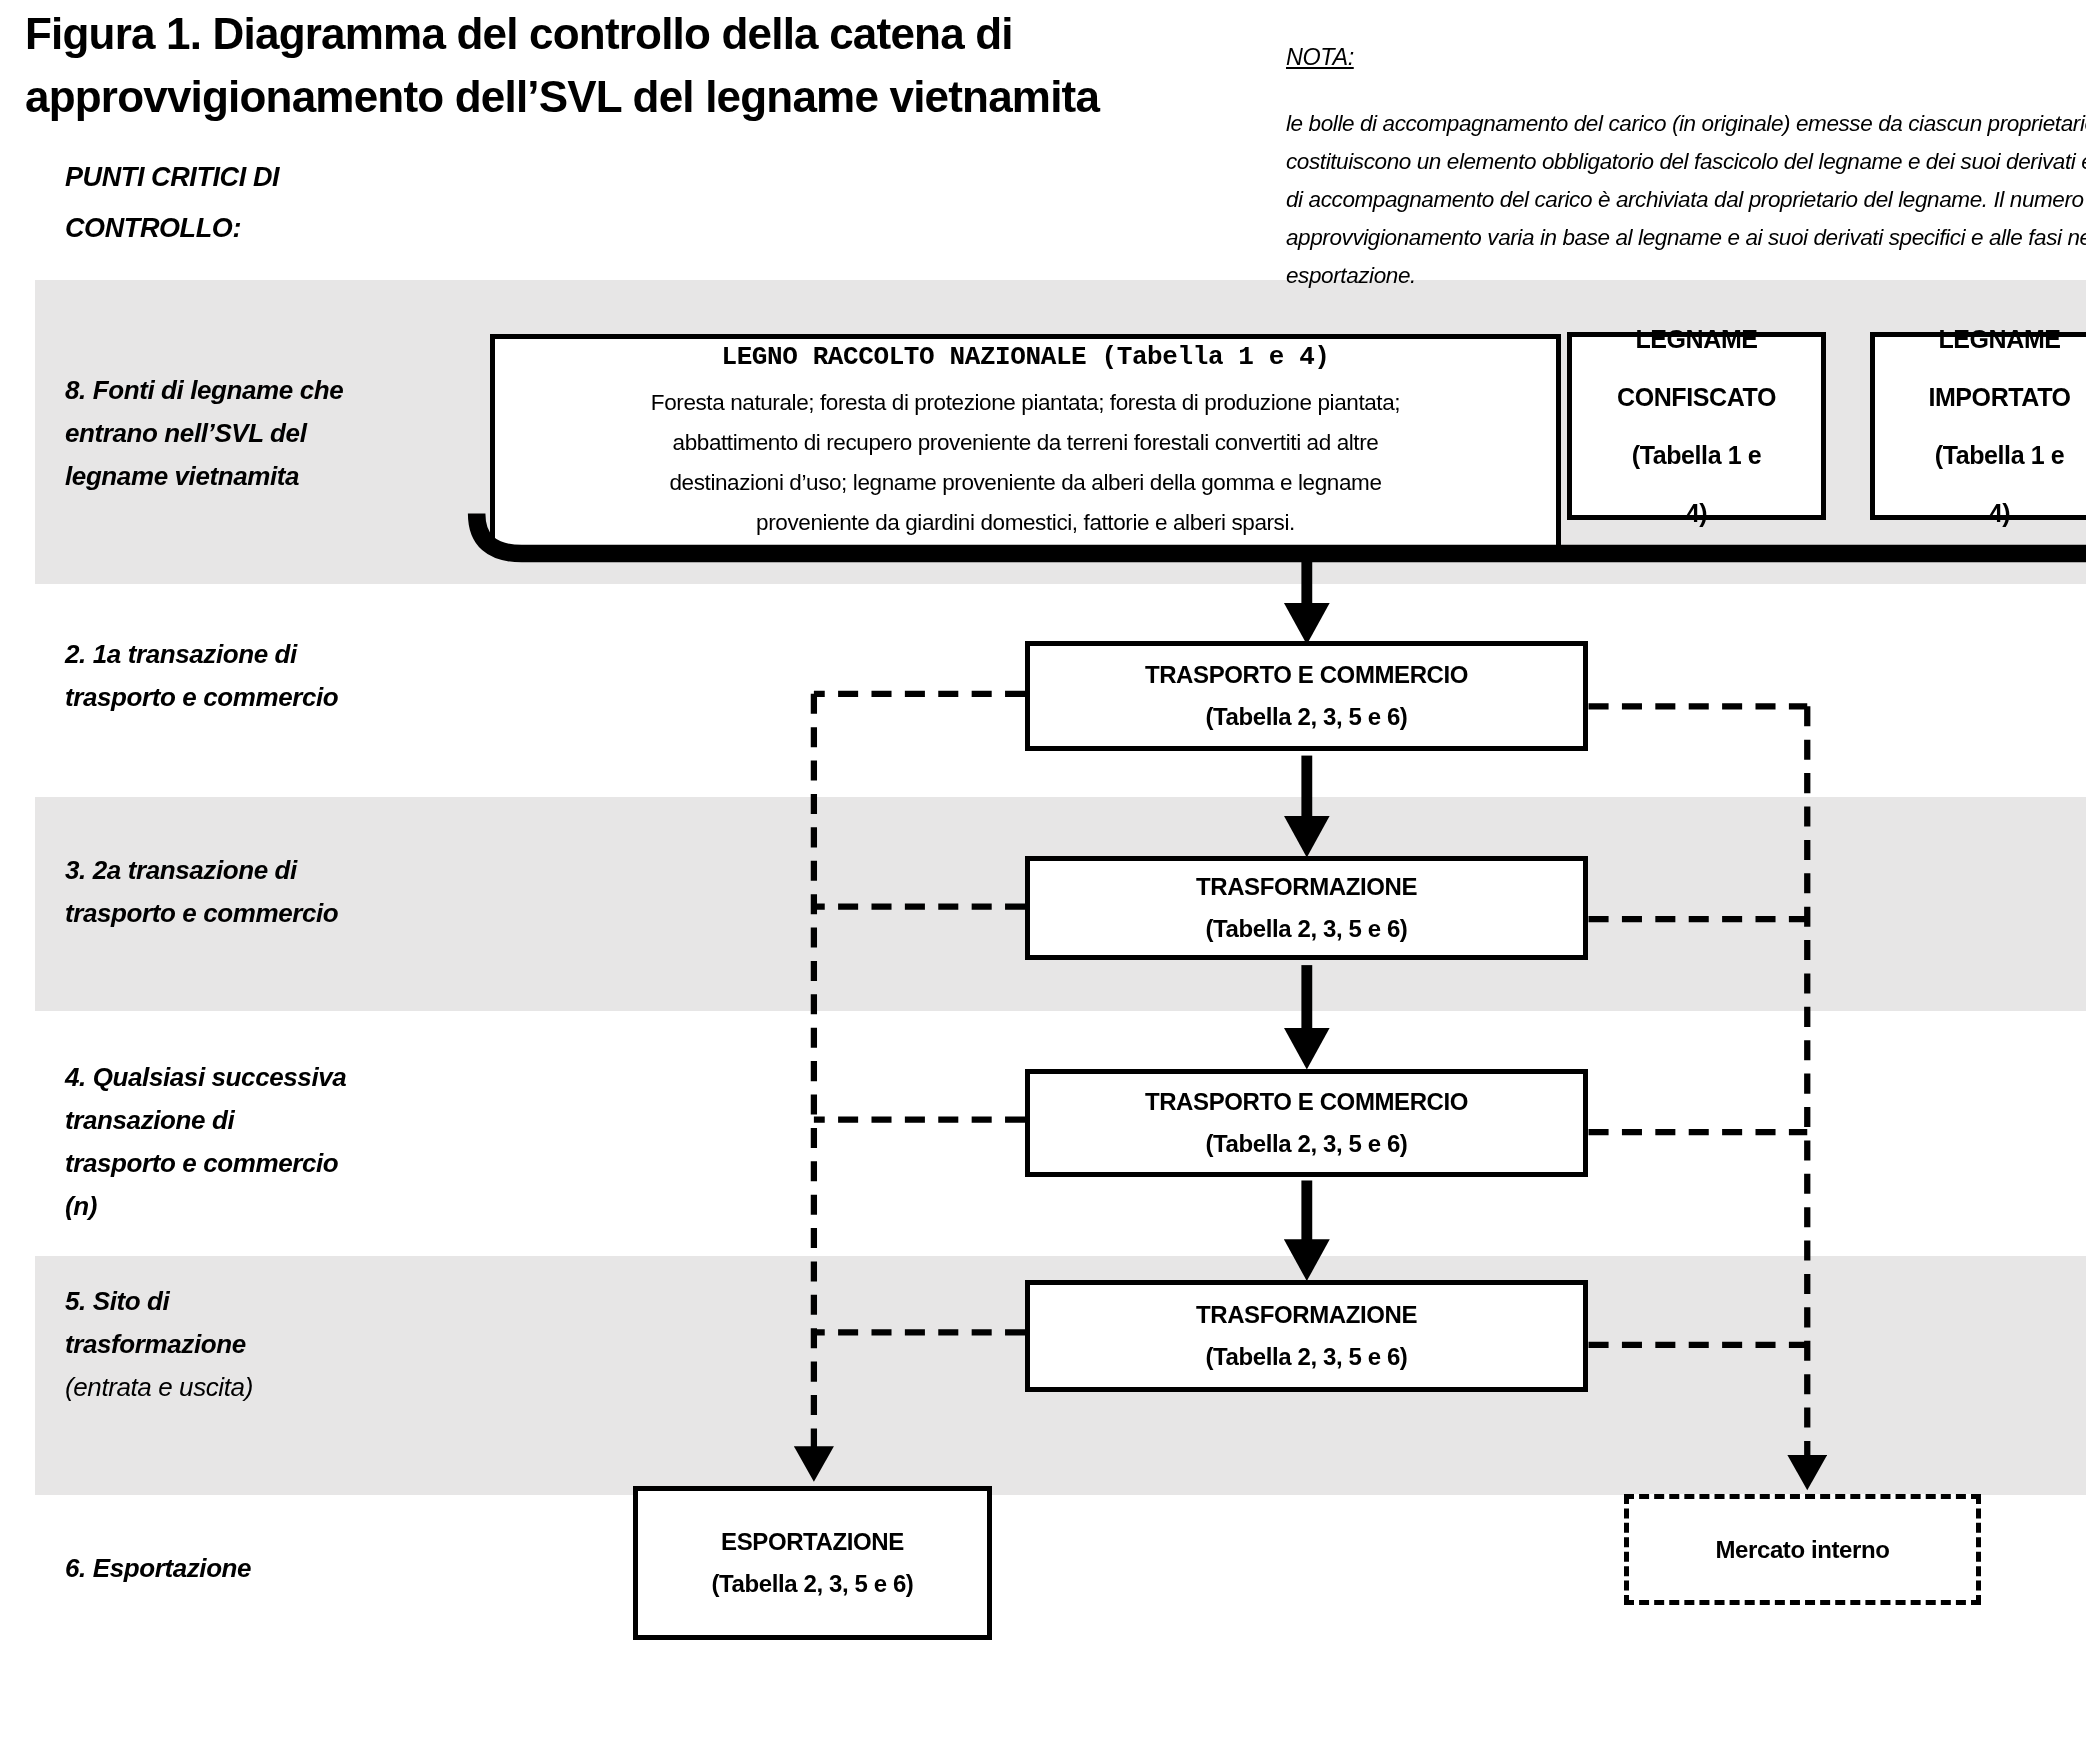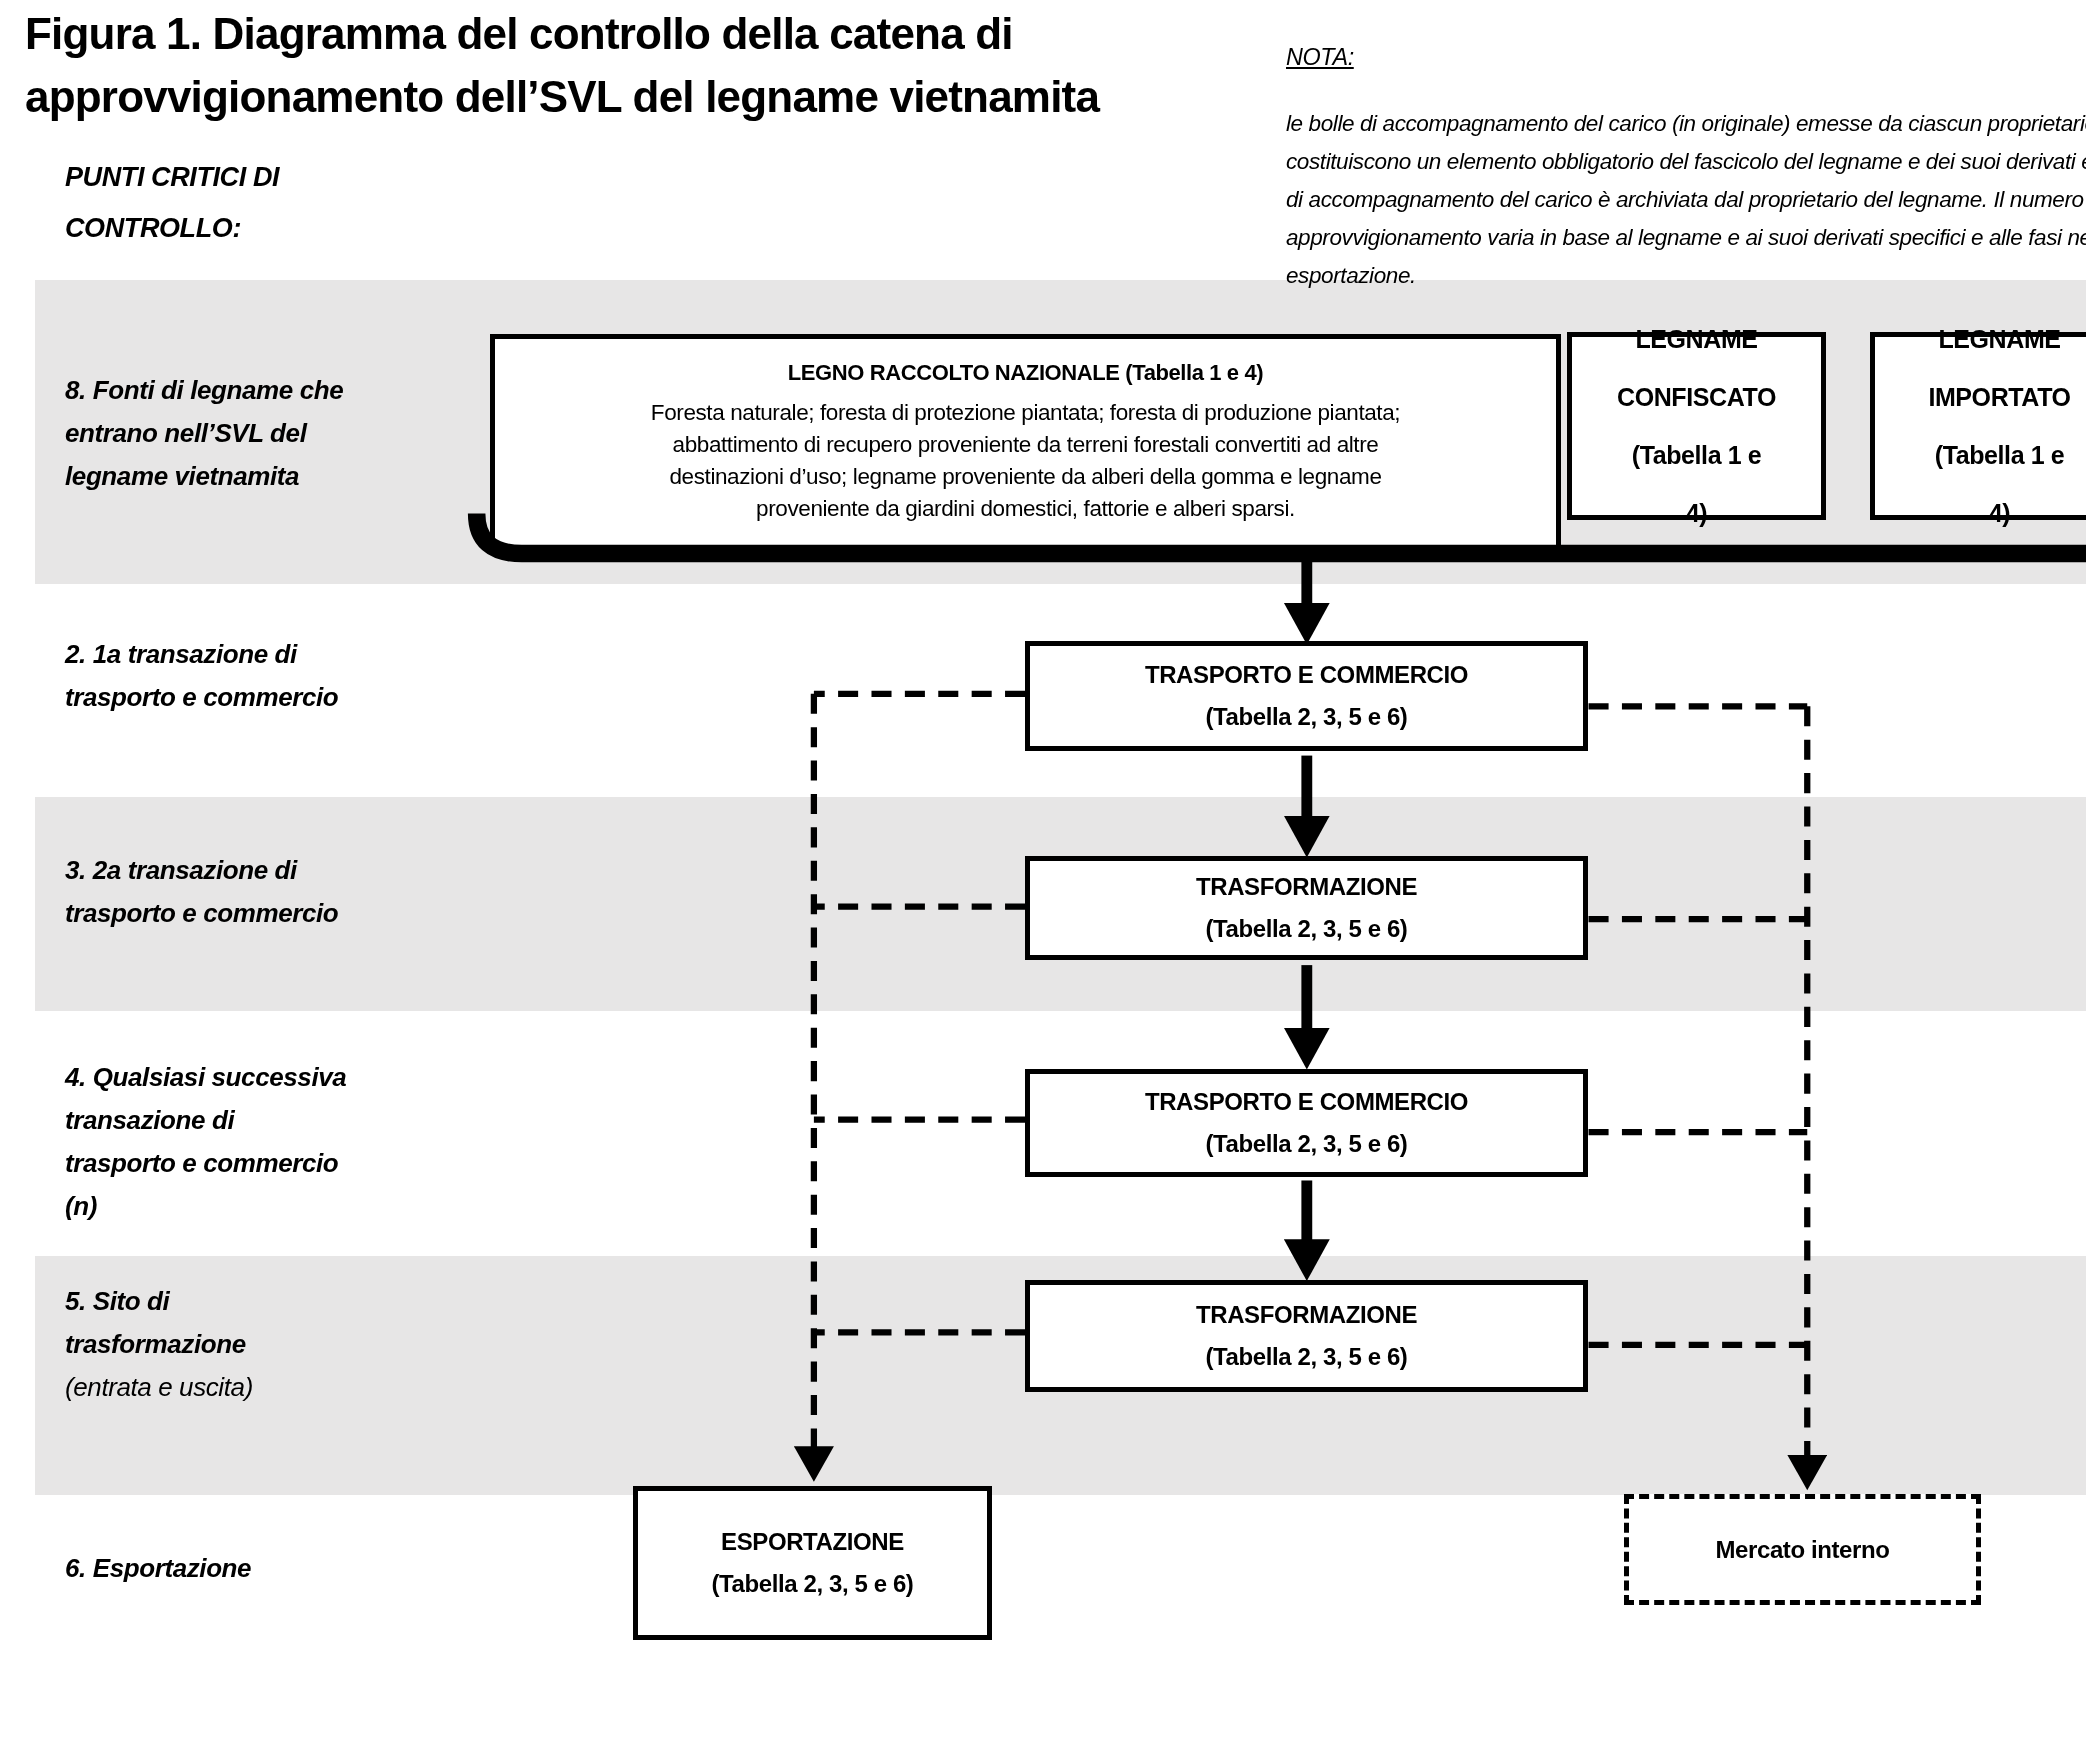--- a/index.html
+++ b/index.html
@@ -14,22 +14,22 @@
   .nota-label{left:1286px;top:44px;font-size:23.4px;font-style:italic;text-decoration:underline;letter-spacing:-0.4px;}
   .nota-body{left:1286px;top:105px;width:1736px;font-size:22.5px;font-style:italic;line-height:38px;letter-spacing:-0.4px;}
   .punti{left:65px;top:152px;font-size:27px;font-weight:bold;font-style:italic;line-height:51px;letter-spacing:-0.4px;}
   .steplabel{left:65px;width:442px;font-size:26px;font-weight:bold;font-style:italic;line-height:43px;letter-spacing:-0.4px;}
   .s1{top:369px;} .s2{top:633px;} .s3{top:849px;} .s4{top:1056px;} .s5{top:1280px;} .s6{top:1547px;}
   .sub-regular{font-weight:normal;}
   .box{position:absolute;box-sizing:border-box;border:5.8px solid #000;background:#fff;
        display:flex;flex-direction:column;align-items:center;justify-content:center;
        text-align:center;white-space:pre-line;}
   .harvest{left:490px;top:334px;width:1071px;height:217px;padding:2.5px 8.3px;}
-  .harvest-title{font-size:22px;font-weight:bold;letter-spacing:-0.4px;margin-bottom:11px;}
-  .harvest-body{font-size:22.5px;line-height:32px;letter-spacing:-0.4px;}
+  .harvest-title{font-size:26px;font-weight:bold;letter-spacing:-0.4px;margin-bottom:11px;font-family:Liberation Mono, monospace;}
+  .harvest-body{font-size:22.5px;line-height:40px;letter-spacing:-0.4px;}
   .sidebox{width:259px;height:188px;font-size:25px;font-weight:bold;line-height:58px;letter-spacing:-0.4px;}
   .confiscated{left:1567px;top:332px;}
   .imported{left:1870px;top:332px;}
   .flowbox{left:1025px;width:563px;font-size:24px;font-weight:bold;line-height:42px;letter-spacing:-0.4px;}
   .fb1{top:641px;height:110px;}
   .fb2{top:856px;height:104px;}
   .fb3{top:1069px;height:108px;}
   .fb4{top:1280px;height:112px;}
   .export{left:633px;top:1486px;width:359px;height:154px;font-size:24px;font-weight:bold;line-height:42px;letter-spacing:-0.4px;}
   .mercato{left:1624px;top:1494px;width:357px;height:111px;border:5.8px dashed #000;

